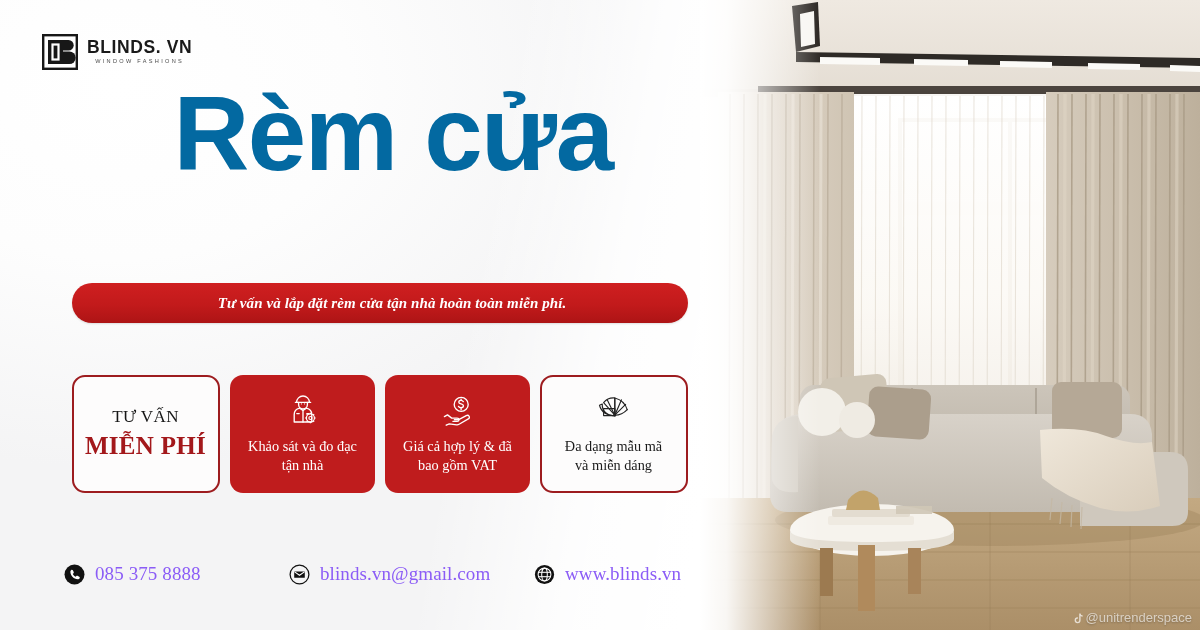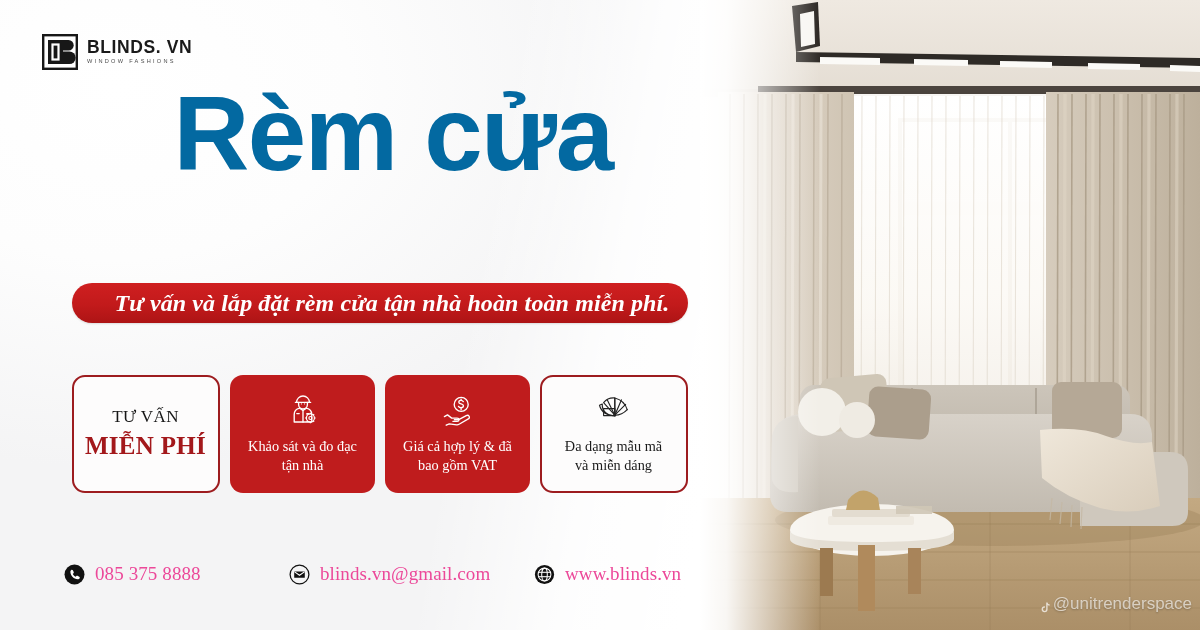--- a/index.html
+++ b/index.html
@@ -28,21 +28,21 @@
   .left-panel::after{
     content:"";
     position:absolute; inset:0;
     background:linear-gradient(100deg, rgba(255,255,255,0) 62%, rgba(255,255,255,.85) 80%, #ffffff 94%);
     pointer-events:none;
   }
 
   
   .logo { position:absolute; left:42px; top:34px; display:flex; align-items:center; gap:9px; z-index:6;}
   .logo-mark { width:36px; height:36px; position:relative; flex:0 0 auto; }
-  .logo-text { display:flex; flex-direction:column; justify-content:center; }
+  .logo-text { display:flex; flex-direction:column; justify-content:center;align-items:center; }
   .logo-name {
     font-family:"Liberation Sans", sans-serif;
     font-weight:700; font-size:17.5px; letter-spacing:.6px; color:#1a1a1a; line-height:1;
   }
   .logo-tagline{
     font-family:"Liberation Sans", sans-serif;
     font-size:5.6px; letter-spacing:2.3px; color:#4a4a4a; margin-top:3px; line-height:1;
   }
 
   
@@ -62,21 +62,21 @@
   .pill {
     position:absolute; left:72px; top:283px;
     width:616px; height:40px; border-radius:21px;
     background:linear-gradient(180deg,#cf1f20 0%, #c21a1b 55%, #ad1415 100%);
     display:flex; align-items:center; justify-content:center;
     z-index:5;
     box-shadow:0 1px 2px rgba(0,0,0,.12);
   }
   .pill-text {
     font-family:"Liberation Serif", serif;
-    font-style:italic; font-weight:700; font-size:24px; color:#ffffff;
+    font-style:italic; font-weight:700; font-size:15px; color:#ffffff;
     letter-spacing:.1px; white-space:nowrap;margin-left:24px;
   }
 
   
   .cards {
     position:absolute; left:72px; top:375px;
     width:616px; height:118px;
     display:flex; gap:10px; z-index:5;
   }
   .card {
@@ -107,39 +107,39 @@
     position:absolute; left:64px; top:563px; width:650px;
     display:flex; align-items:center; z-index:5;
   }
   .contact { display:flex; align-items:center; gap:10px; }
   .c1 { width:225px; }
   .c2 { width:245px; }
   .c3 { width:auto; }
   .contact-icon { width:21px; height:21px; flex:0 0 auto; display:block; }
   .contact-text {
     font-family:"Liberation Serif", serif;
-    font-size:19px; color:#ec4899; white-space:nowrap; letter-spacing:.1px;
+    font-size:19px; color:#8b5cf6; white-space:nowrap; letter-spacing:.1px;
   }
 
   
   .photo {
     position:absolute; right:0; top:0; width:500px; height:630px; overflow:hidden;
     background:#e9e3da;
   }
   .photo svg { display:block; width:500px; height:630px; }
   .photo-fade {
     position:absolute; left:0; top:0; width:120px; height:630px;
     background:linear-gradient(90deg,#ffffff 0%, rgba(255,255,255,.92) 22%, rgba(255,255,255,.45) 62%, rgba(255,255,255,0) 100%);
     pointer-events:none;
   }
   .watermark {
-    position:absolute; right:8px; bottom:16px;
+    position:absolute; right:8px; bottom:5px;
     display:flex; align-items:flex-end; gap:3px;
     font-family:"Liberation Sans", sans-serif;
-    font-size:17px; color:rgba(255,255,255,.62);
+    font-size:13px; color:rgba(255,255,255,.62);
     text-shadow:0 1px 2px rgba(0,0,0,.25);
     z-index:4;
   }
   .watermark svg { width:10px; height:12px; display:block; }
 </style>
 </head>
 <body>
 
 <div id="banner">
 

